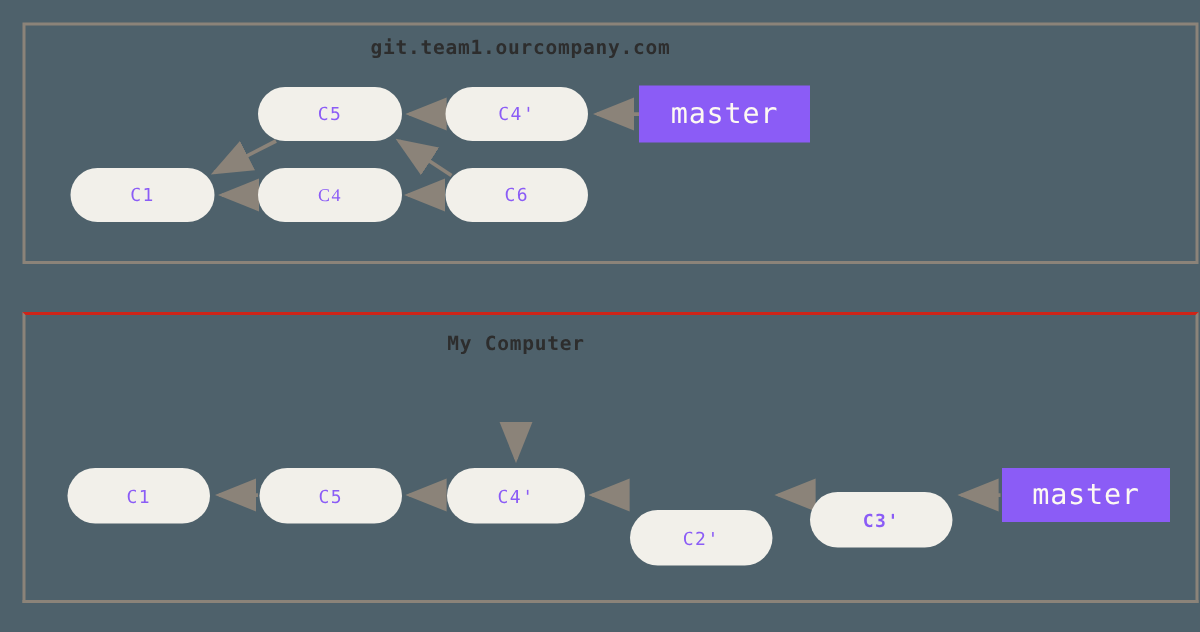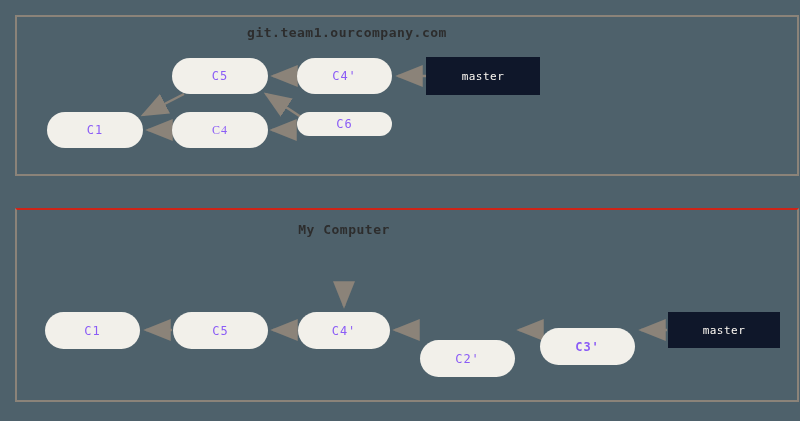--- a/index.html
+++ b/index.html
@@ -49,26 +49,26 @@
     align-items: center;
     justify-content: center;
     color: #8b5cf6;
     font-size: 12px;
     letter-spacing: 1px;
     z-index: 3;
     box-sizing: border-box;
   }
   .branch {
     position: absolute;
-    background: #0f172a;
+    background: #8b5cf6;
     display: flex;
     align-items: center;
     justify-content: center;
     color: #fdf9f3;
-    font-size: 11px;
+    font-size: 19px;
     letter-spacing: 0.5px;
     z-index: 3;
     box-sizing: border-box;
   }
   svg.arrows {
     position: absolute;
     left: 0; top: 0;
     width: 800px;
     height: 421px;
     z-index: 2;
@@ -108,21 +108,21 @@
     <line x1="172" y1="330" x2="146" y2="330" marker-end="url(#ah)"></line>
     <line x1="344" y1="289" x2="344" y2="306" marker-end="url(#ah)"></line>
   </svg>
 
   <div class="panel-title" style="left:300px; top:25px;">git.team1.ourcompany.com</div>
 
   <div class="commit" style="left:172px; top:58px;  width:96px; height:36px;">C5</div>
   <div class="commit" style="left:297px; top:58px;  width:95px; height:36px;">C4'</div>
   <div class="commit" style="left:47px;  top:112px; width:96px; height:36px;">C1</div>
   <div class="commit" style="left:172px; top:112px; width:96px; height:36px;font-family:Liberation Serif, serif;">C4</div>
-  <div class="commit" style="left:297px; top:112px; width:95px; height:24px;">C6</div>
+  <div class="commit" style="left:297px; top:112px; width:95px; height:36px;">C6</div>
 
   <div class="branch" style="left:426px; top:57px; width:114px; height:38px;">master</div>
 
   <div class="panel-title" style="left:297px; top:222px;">My Computer</div>
 
 
   <div class="commit" style="left:45px;  top:312px; width:95px; height:37px;">C1</div>
   <div class="commit" style="left:173px; top:312px; width:95px; height:37px;">C5</div>
   <div class="commit" style="left:298px; top:312px; width:92px; height:37px;">C4'</div>
   <div class="commit" style="left:420px; top:312px; width:95px; height:37px;margin-top:28px;">C2'</div>

